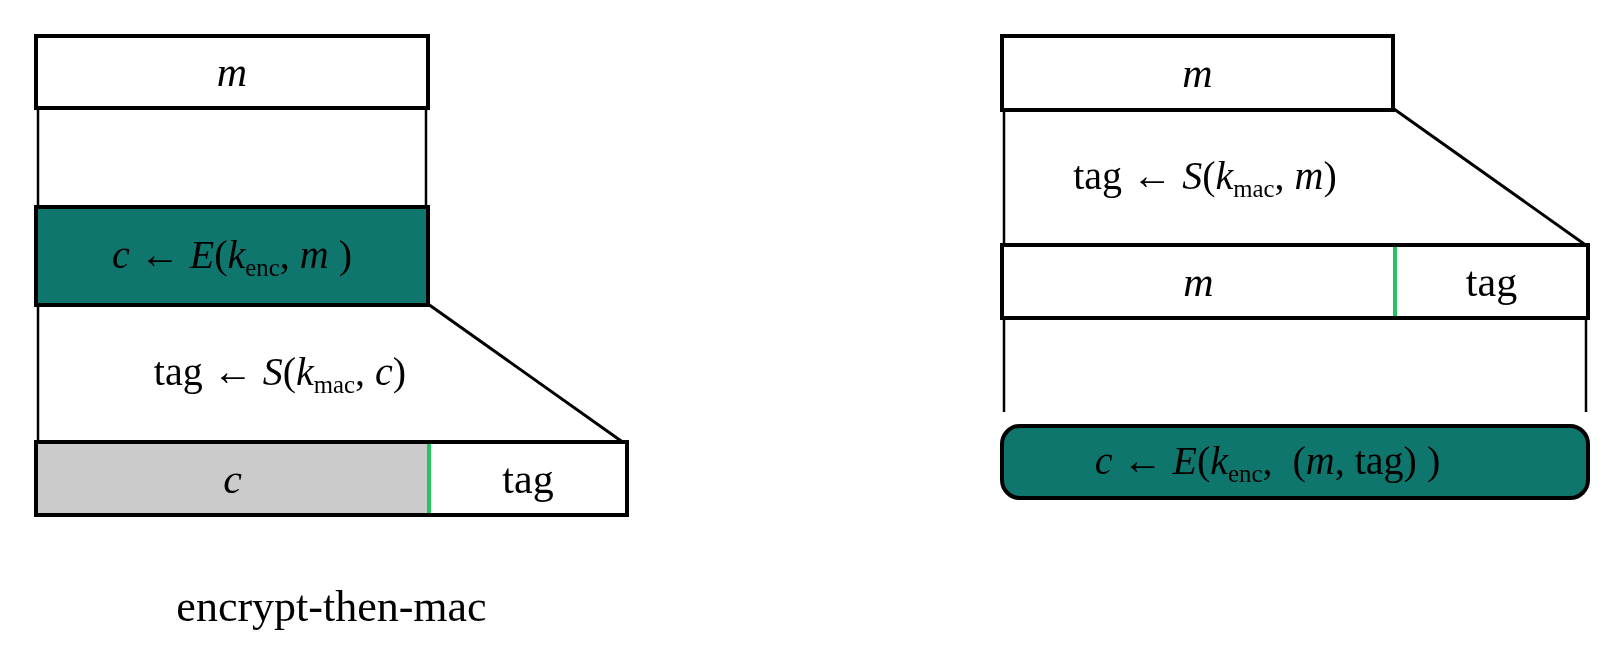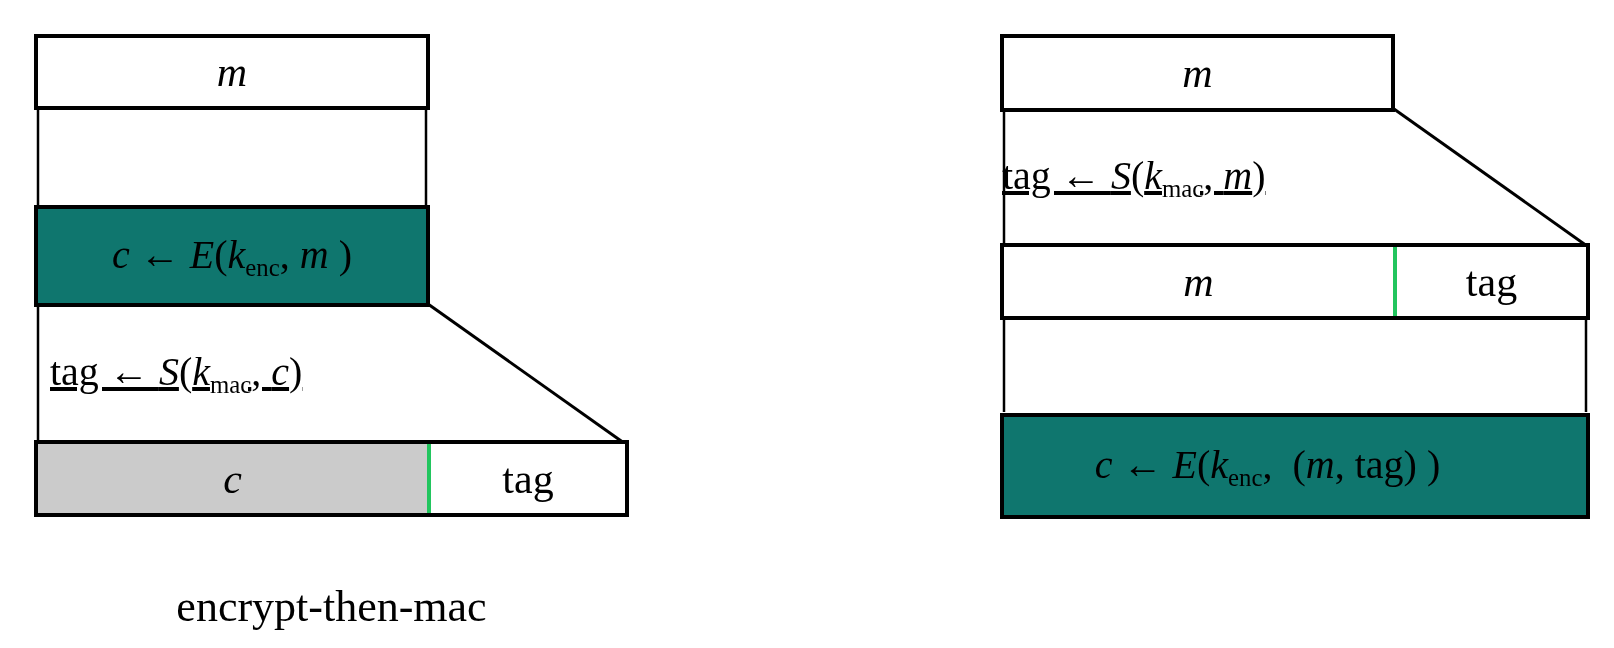--- a/index.html
+++ b/index.html
@@ -48,22 +48,22 @@
     justify-content: center;
     box-sizing: border-box;
     background: #ffffff;
   }
   .cell.gray { background: #cbcbcb; }
   .cell.divider { border-left: 4px solid #22c55e; }
   .freetext {
     position: absolute;
     display: flex;
     align-items: center;
+    justify-content: center;
     font-size: 40px;
-    text-decoration: underline;
   }
   .formula {
     white-space: pre;
     font-size: 40px;
   }
   .it { font-style: italic; }
   .rm { font-style: normal; }
   .sub {
     font-style: normal;
     font-size: 0.62em;
@@ -133,18 +133,18 @@
 
   <div class="row" style="left:1000px; top:243px; width:590px; height:77px;">
     <div class="cell" style="width:389px;">
       <span class="it">m</span>
     </div>
     <div class="cell divider" style="flex:1;">
       <span class="rm">tag</span>
     </div>
   </div>
 
-  <div class="box gray" style="left:1000px; top:413px; width:590px; height:106px; padding-right:55px;">
+  <div class="box gray" style="left:1000px; top:424px; width:590px; height:76px; padding-right:55px;border-radius:20px;">
     <span class="formula"><span class="it">c</span><span class="rm"> ← </span><span class="it">E</span><span class="rm">(</span><span class="it">k</span><span class="sub">enc</span><span class="rm">,  (</span><span class="it">m</span><span class="rm">, tag) )</span></span>
   </div>
 
 
 </div>
 
 </body></html>

